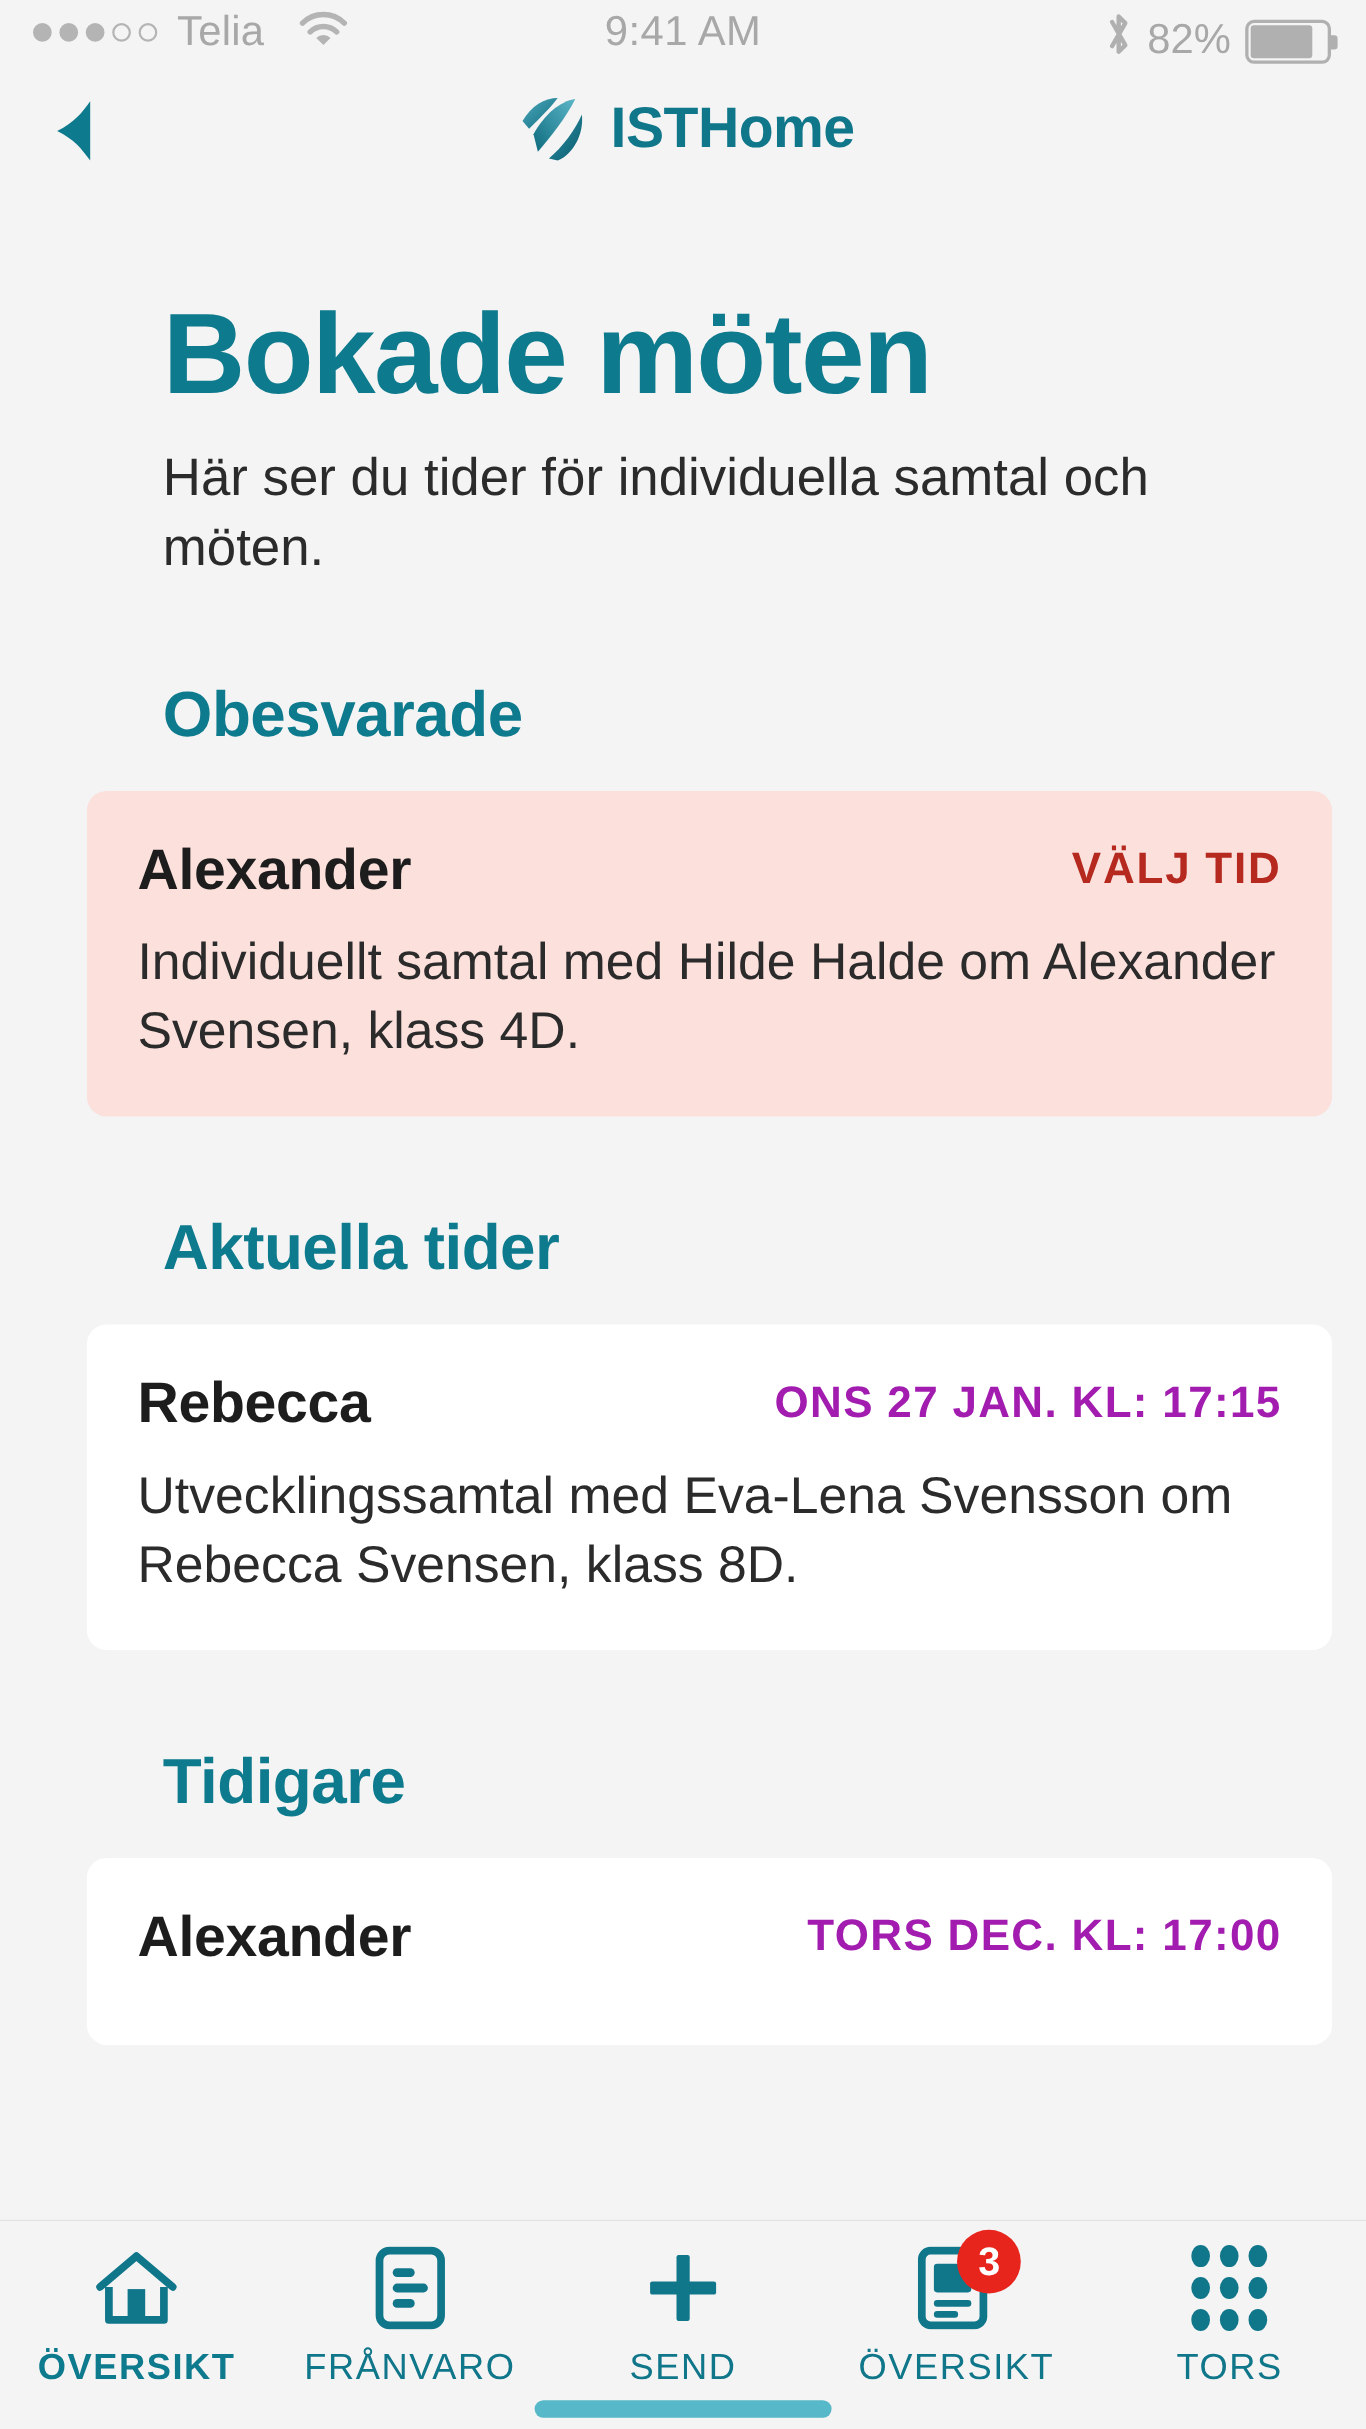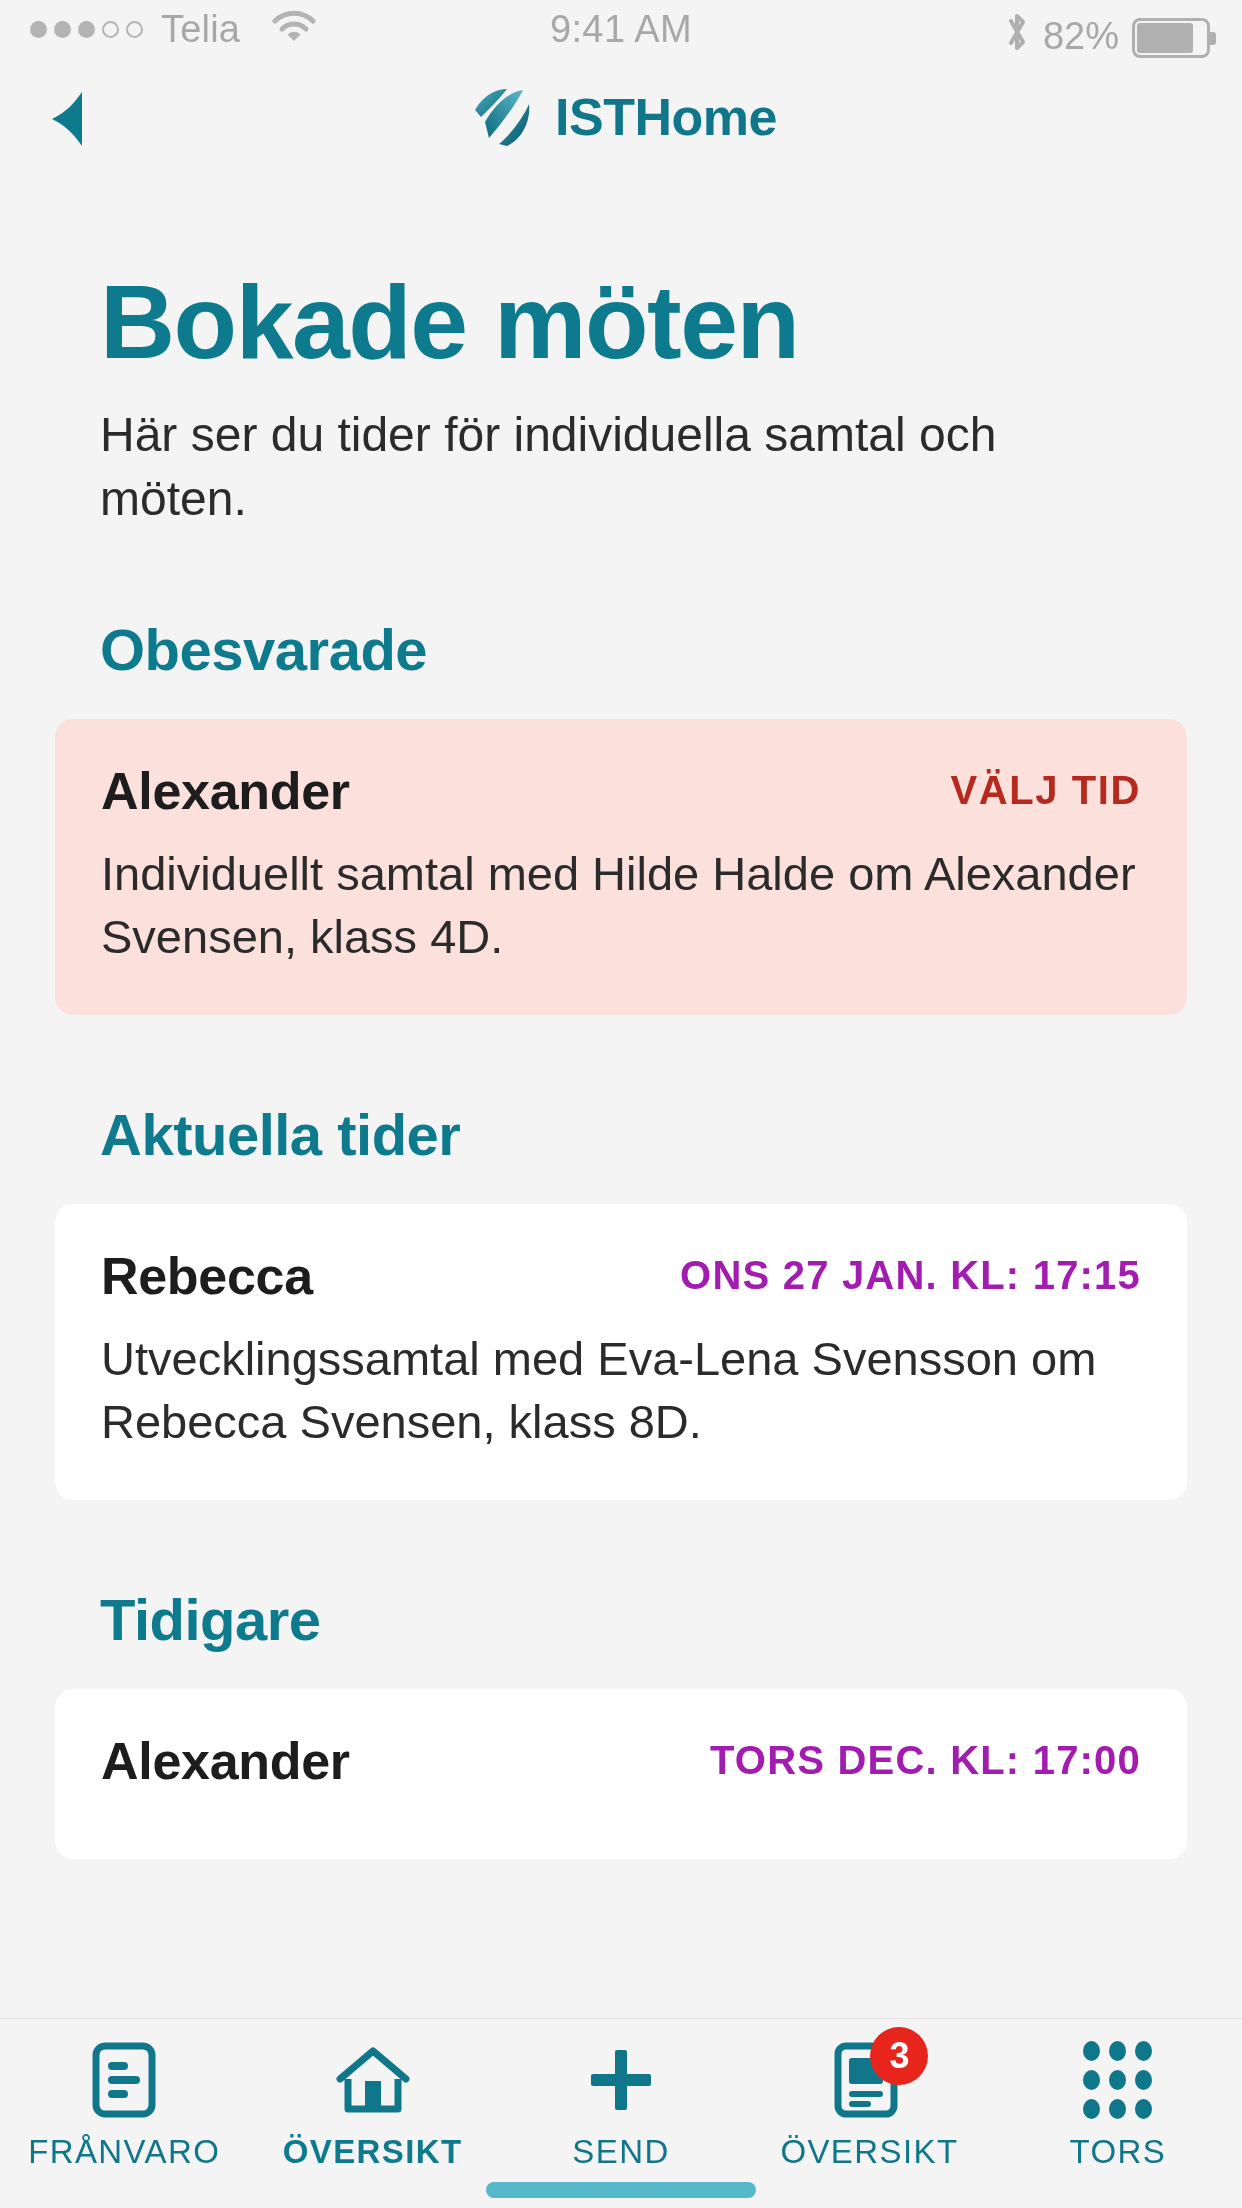--- a/index.html
+++ b/index.html
@@ -77,20 +77,21 @@
     font-size:52px; font-weight:700;
     color:#10768a; letter-spacing:-0.5px;
   }
   .brand-text .lower { text-transform:none; }
 
   
   .content {
     position:absolute; top:176px; left:0;
     width:1242px; height:1842px;
     overflow:hidden;
+    padding-left:48px;
   }
   .page-title {
     margin:92px 0 0 100px;
     font-size:104px; font-weight:700;
     color:#0e7a8d; letter-spacing:-1.5px; line-height:1.05;
   }
   .page-subtitle {
     margin:26px 0 0 100px;
     width:980px;
     font-size:48px; color:#2b2b2b; line-height:1.32;
@@ -282,43 +283,43 @@
       <div class="card-head">
         <span class="card-name">Alexander</span>
         <span class="card-time">TORS DEC. KL: 17:00</span>
       </div>
     </div>
 
   </div>
 
   <div class="tabbar">
 
+    <div class="tab active">
+      <span class="tab-icon">
+        <svg width="78" height="70" viewBox="0 0 78 70">
+          <path d="M6 34 L39 6 L72 34" stroke="#10768a" stroke-width="7" fill="none" stroke-linecap="round" stroke-linejoin="round"></path>
+          <path d="M14 34 L14 64 L64 64 L64 34" stroke="#10768a" stroke-width="7" fill="none" stroke-linejoin="round"></path>
+          <rect x="31" y="36" width="16" height="28" fill="#10768a"></rect>
+        </svg>
+      </span>
+      <span class="tab-label">ÖVERSIKT</span>
+    </div>
+
     <div class="tab">
       <span class="tab-icon">
         <svg width="66" height="76" viewBox="0 0 66 76">
           <rect x="5" y="4" width="56" height="68" rx="9" stroke="#10768a" stroke-width="7" fill="none"></rect>
           <rect x="17" y="20" width="20" height="8" rx="4" fill="#10768a"></rect>
           <rect x="17" y="34" width="32" height="8" rx="4" fill="#10768a"></rect>
           <rect x="17" y="48" width="20" height="8" rx="4" fill="#10768a"></rect>
         </svg>
       </span>
       <span class="tab-label">FRÅNVARO</span>
     </div>
 
-    <div class="tab active">
-      <span class="tab-icon">
-        <svg width="78" height="70" viewBox="0 0 78 70">
-          <path d="M6 34 L39 6 L72 34" stroke="#10768a" stroke-width="7" fill="none" stroke-linecap="round" stroke-linejoin="round"></path>
-          <path d="M14 34 L14 64 L64 64 L64 34" stroke="#10768a" stroke-width="7" fill="none" stroke-linejoin="round"></path>
-          <rect x="31" y="36" width="16" height="28" fill="#10768a"></rect>
-        </svg>
-      </span>
-      <span class="tab-label">ÖVERSIKT</span>
-    </div>
-
     <div class="tab">
       <span class="tab-icon">
         <svg width="72" height="72" viewBox="0 0 72 72">
           <rect x="30" y="6" width="12" height="60" rx="2" fill="#10768a"></rect>
           <rect x="6" y="30" width="60" height="12" rx="2" fill="#10768a"></rect>
         </svg>
       </span>
       <span class="tab-label">SEND</span>
     </div>
 

